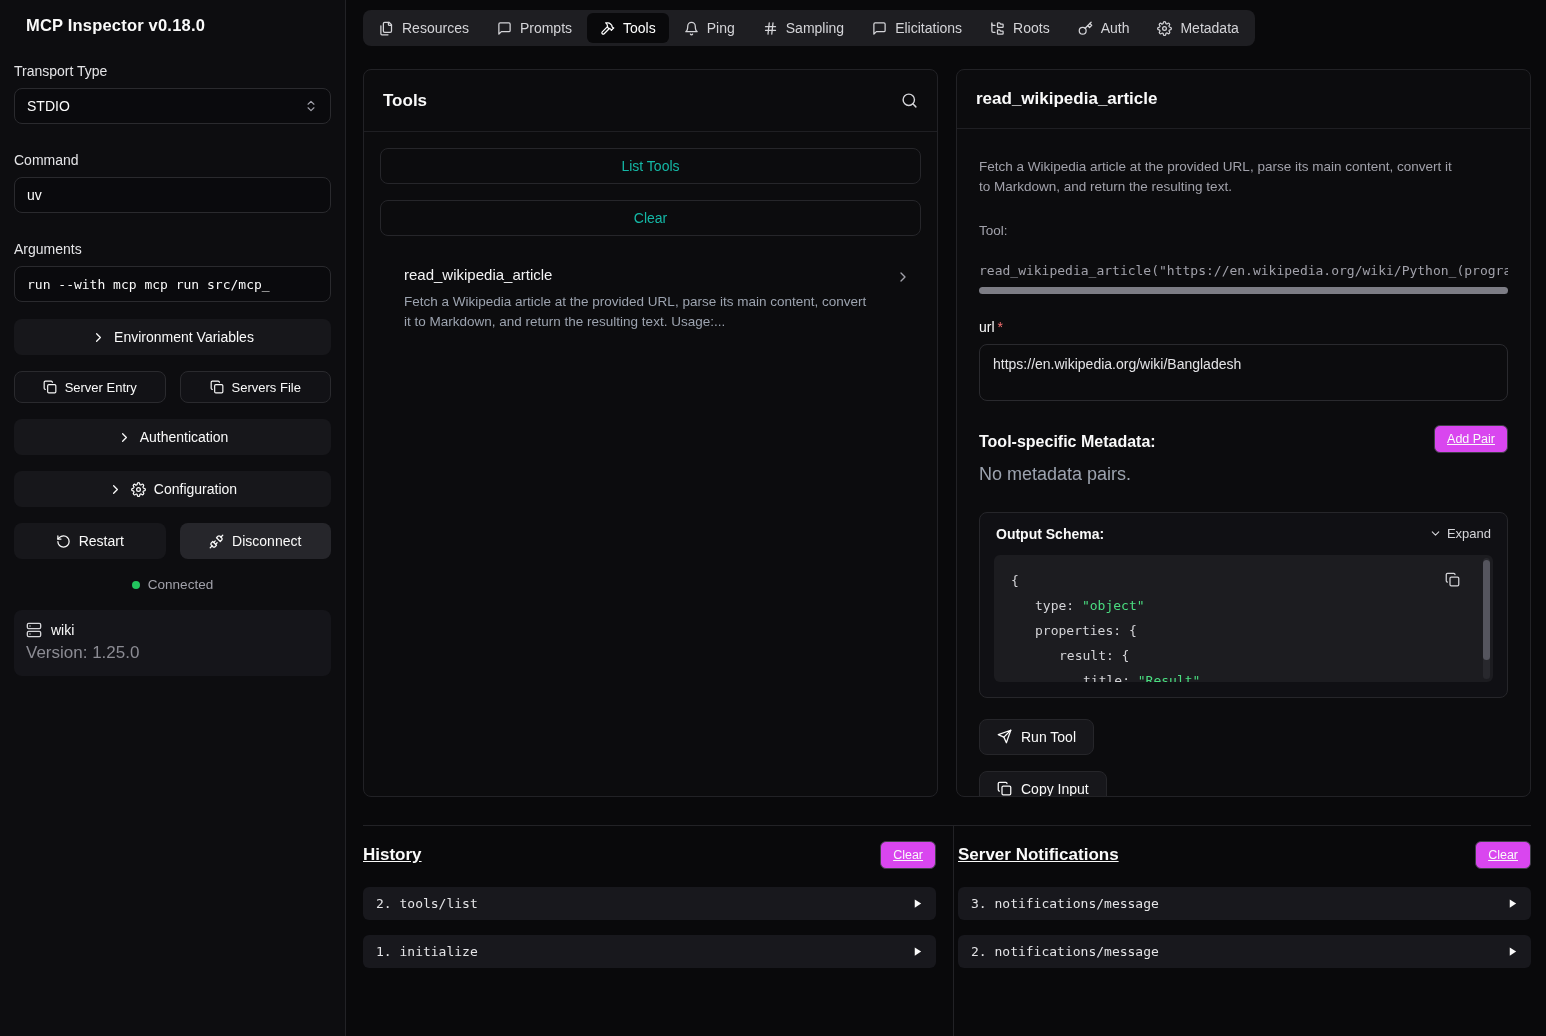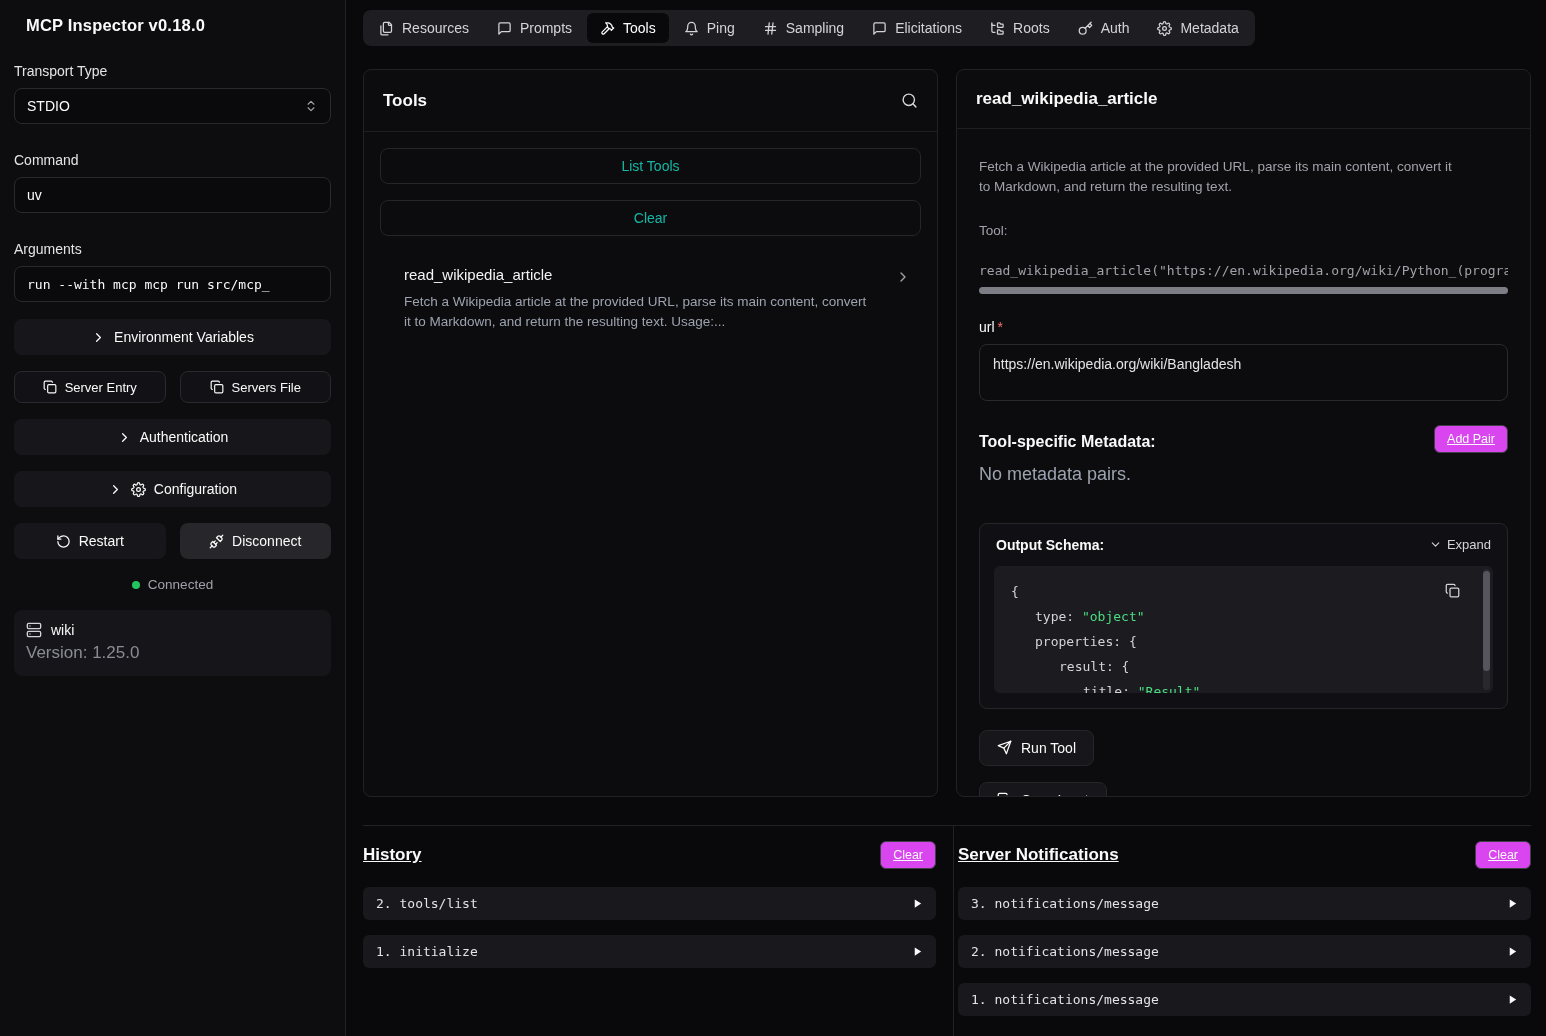--- a/index.html
+++ b/index.html
@@ -118,21 +118,21 @@
   .meta-row { margin-top: 24px; display: flex; align-items: center; justify-content: space-between; }
   .meta-label { font-size: 16px; font-weight: 700; color: #fafafa; margin-top: 7px; }
   .small-btn {
     height: 28px; padding: 0 12px; border-radius: 6px;
     background: #d946ef; border: 1px solid #3f3f46;
     color: #fafafa; font-size: 12.5px; font-weight: 500;
     font-family: "Liberation Sans", sans-serif; cursor: pointer; text-decoration: underline;
   }
   .meta-empty { margin-top: 11px; font-size: 18px; color: #9ca3af; }
 
-  .schema-card { margin-top: 38px; border: 1px solid #26262a; border-radius: 8px; background: #101014; padding: 13px 14px 15px; }
+  .schema-card { margin-top: 27px; border: 1px solid #26262a; border-radius: 8px; background: #101014; padding: 13px 14px 15px; }
   .schema-head { display: flex; align-items: center; justify-content: space-between; padding: 0 2px; }
   .schema-label { font-size: 14px; font-weight: 700; color: #fafafa; }
   .expand-btn { display: flex; align-items: center; gap: 5px; background: none; border: none; color: #d4d4d8; font-size: 13px; font-family: "Liberation Sans", sans-serif; cursor: pointer; }
   .code-block { margin-top: 13px; position: relative; background: #1c1c20; border-radius: 6px; height: 127px; overflow: hidden; padding: 13px 40px 0 17px; }
   .code-block .cl { font-family: "DejaVu Sans Mono", monospace; font-size: 13px; color: #d4d4d8; line-height: 25px; white-space: pre; }
   .cl .str { color: #4ade80; }
   .ind1 { padding-left: 24px; } .ind2 { padding-left: 48px; } .ind3 { padding-left: 72px; }
   .code-copy { position: absolute; top: 17px; right: 33px; color: #d4d4d8; background: none; border: none; cursor: pointer; padding: 0; }
   .v-scrollbar { position: absolute; top: 3px; right: 3px; bottom: 3px; width: 7px; border-radius: 4px; background: #28282d; }
   .v-scrollbar .thumb { position: absolute; top: 2px; left: 0; width: 7px; height: 100px; border-radius: 4px; background: #55555e; cursor: pointer; }
@@ -532,26 +532,18 @@
               </span>
           </div>
           <div class="bp-row">
             <span class="row-label">2. notifications/message</span>
             <span class="play">
                 <svg width="11" height="11" viewBox="0 0 24 24">
                   <polygon points="6 3 20 12 6 21 6 3" fill="currentColor"></polygon>
                 </svg>
               </span>
           </div>
-          <div class="bp-row">
-            <span class="row-label">1. notifications/message</span>
-            <span class="play">
-                <svg width="11" height="11" viewBox="0 0 24 24">
-                  <polygon points="6 3 20 12 6 21 6 3" fill="currentColor"></polygon>
-                </svg>
-              </span>
-          </div>
         </div>
       </section>
     </div>
 
   </div>
 </div>
 
 </body></html>

